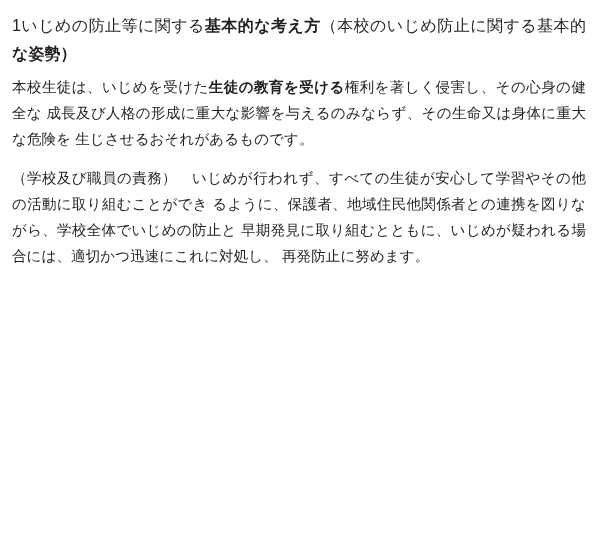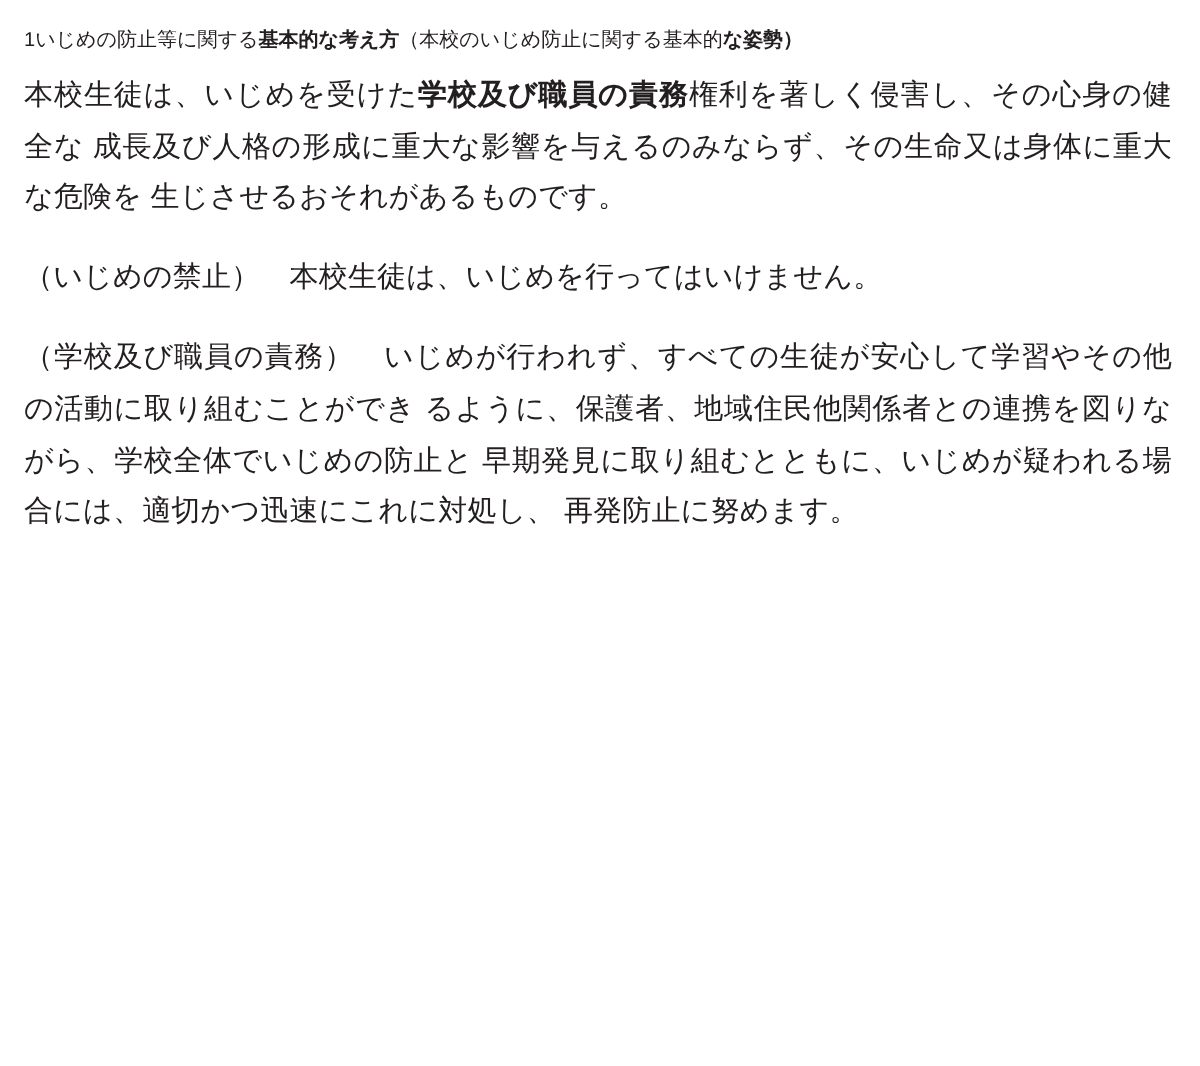--- a/index.html
+++ b/index.html
@@ -23,46 +23,43 @@
   }
   .para {
     font-size: 14.5px;
     line-height: 1.78;
     margin: 0 0 14px 0;
     text-align: justify;
     text-justify: inter-ideograph;
     letter-spacing: 0.1px;
   }
   .heading {
-    font-size: 10px;
+    font-size: 16px;
     line-height: 1.78;
     margin: 0 0 6px 0;
     text-align: justify;
     text-justify: inter-ideograph;
   }
   .b {
     font-weight: bold;
   }
 </style>
 </head>
 <body>
 
 <div class="page">
 
   <div class="heading">
     <span>1</span><span>いじめの防止等に関する</span><span class="b">基本的な考え方</span><span>（本校のいじめ防止に関する基本</span><span>的</span><span class="b">な姿勢）</span>
   </div>
 
   <p class="para">
-    <span> 本校生徒は、いじめを受けた</span><span class="b">学校及び職員の責務</span><span>権利を著しく侵害し、その心身の健全な 成長及び人格の形成に重大な影響を与えるのみならず、その生命又は身体に重大な危険を 生じさせるおそれがあるものです。</span>
+    <span> 本校生徒は、いじめを受けた</span><span class="b">生徒の教育を受ける</span><span>権利を著しく侵害し、その心身の健全な 成長及び人格の形成に重大な影響を与えるのみならず、その生命又は身体に重大な危険を 生じさせるおそれがあるものです。</span>
   </p>
 
 
 
-  <p class="para">
-    <span>（いじめの禁止）　本校生徒は、いじめを行ってはいけません。</span>
-  </p>
 
   <p class="para">
     <span>（学校及び職員の責務）　いじめが行われず、すべての生徒が安心して学習やその他の活動に取り組むことができ るように、保護者、地域住民他関係者との連携を図りながら、学校全体でいじめの防止と 早期発見に取り組むとともに、いじめが疑われる場合には、適切かつ迅速にこれに対処し、 再発防止に努めます。</span>
   </p>
 
 </div>
 
 </body></html>

